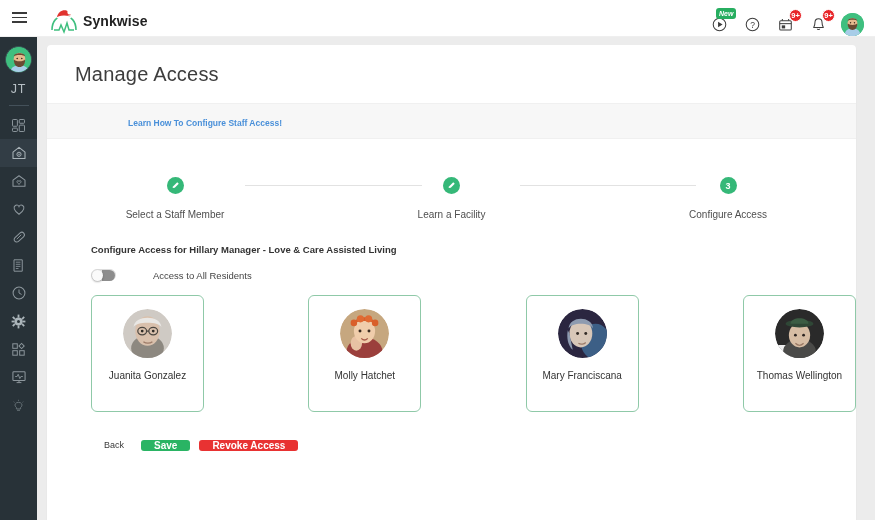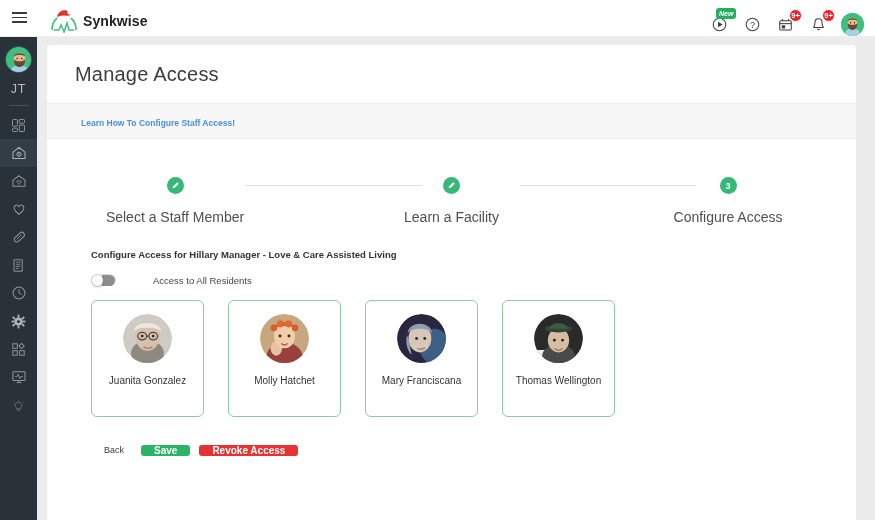--- a/index.html
+++ b/index.html
@@ -97,36 +97,36 @@
     box-shadow: 0 1px 2px rgba(0,0,0,.05);
   }
   .page-title {
     font-size: 20px; color: #3d3d3d; font-weight: normal;
     padding: 18px 16px 17px 28px; letter-spacing: .2px;
   }
   .link-band {
     background: #f7f7f7; padding: 8px 0 8px 34px;
     border-top: 1px solid #f0f0f0; border-bottom: 1px solid #f0f0f0;
   }
-  .link-band a { color: #4a90d9; font-size: 8.5px; text-decoration: none; font-weight: bold; }
+  .link-band a { color: #4a90d9; font-size: 8.5px; text-decoration: none; font-weight: bold; margin-left: 47px; }
 
   
   .stepper {
     display: flex; align-items: flex-start; justify-content: space-between;
     padding: 38px 58px 0 58px; position: relative;
   }
   .step { display: flex; flex-direction: column; align-items: center; position: relative;
           flex: none; width: 140px; cursor: pointer; }
   .step-dot {
     width: 17px; height: 17px; border-radius: 50%; background: #35b878;
     display: flex; align-items: center; justify-content: center;
     color: #fff; font-size: 9px; font-weight: bold; z-index: 2;
   }
   .step-label {
-    margin-top: 15px; font-size: 14px; color: #4f4f4f; white-space: nowrap;
+    margin-top: 15px; font-size: 10px; color: #4f4f4f; white-space: nowrap;
   }
   .step-line {
     position: absolute; top: 46px; height: 1px; background: #e2e2e2; z-index: 1;
   }
   .step-line.l1 { left: 198px; right: 434px; }
   .step-line.l2 { left: 473px; right: 160px; }
 
   
   .config { padding: 24px 0 0 44px; }
   .config-heading { font-size: 9.5px; font-weight: bold; color: #333; }
@@ -141,21 +141,21 @@
     width: 11px; height: 11px; border-radius: 50%; background: #fafafa;
     box-shadow: 0 1px 2px rgba(0,0,0,.3);
   }
   .toggle .track-fill {
     position: absolute; right: 0; top: 0; width: 13px; height: 11px;
     background: #8d8d8d; border-radius: 0 6px 6px 0;
   }
   .toggle-label { font-size: 9.5px; color: #444; margin-left: 9px; }
 
   
-  .residents { display: flex; gap: 24px; margin-top: 14px; }
+  .residents { display: flex; gap: 24px; margin-top: 14px; justify-content: space-between; }
   .res-card {
     width: 113px; height: 117px; border: 1px solid #8fc9a8; border-radius: 6px;
     background: #fff; display: flex; flex-direction: column; align-items: center;
     padding-top: 13px; cursor: pointer;
   }
   .res-photo {
     width: 49px; height: 49px; border-radius: 50%; overflow: hidden;
     position: relative; flex: none;
   }
   .res-name {

